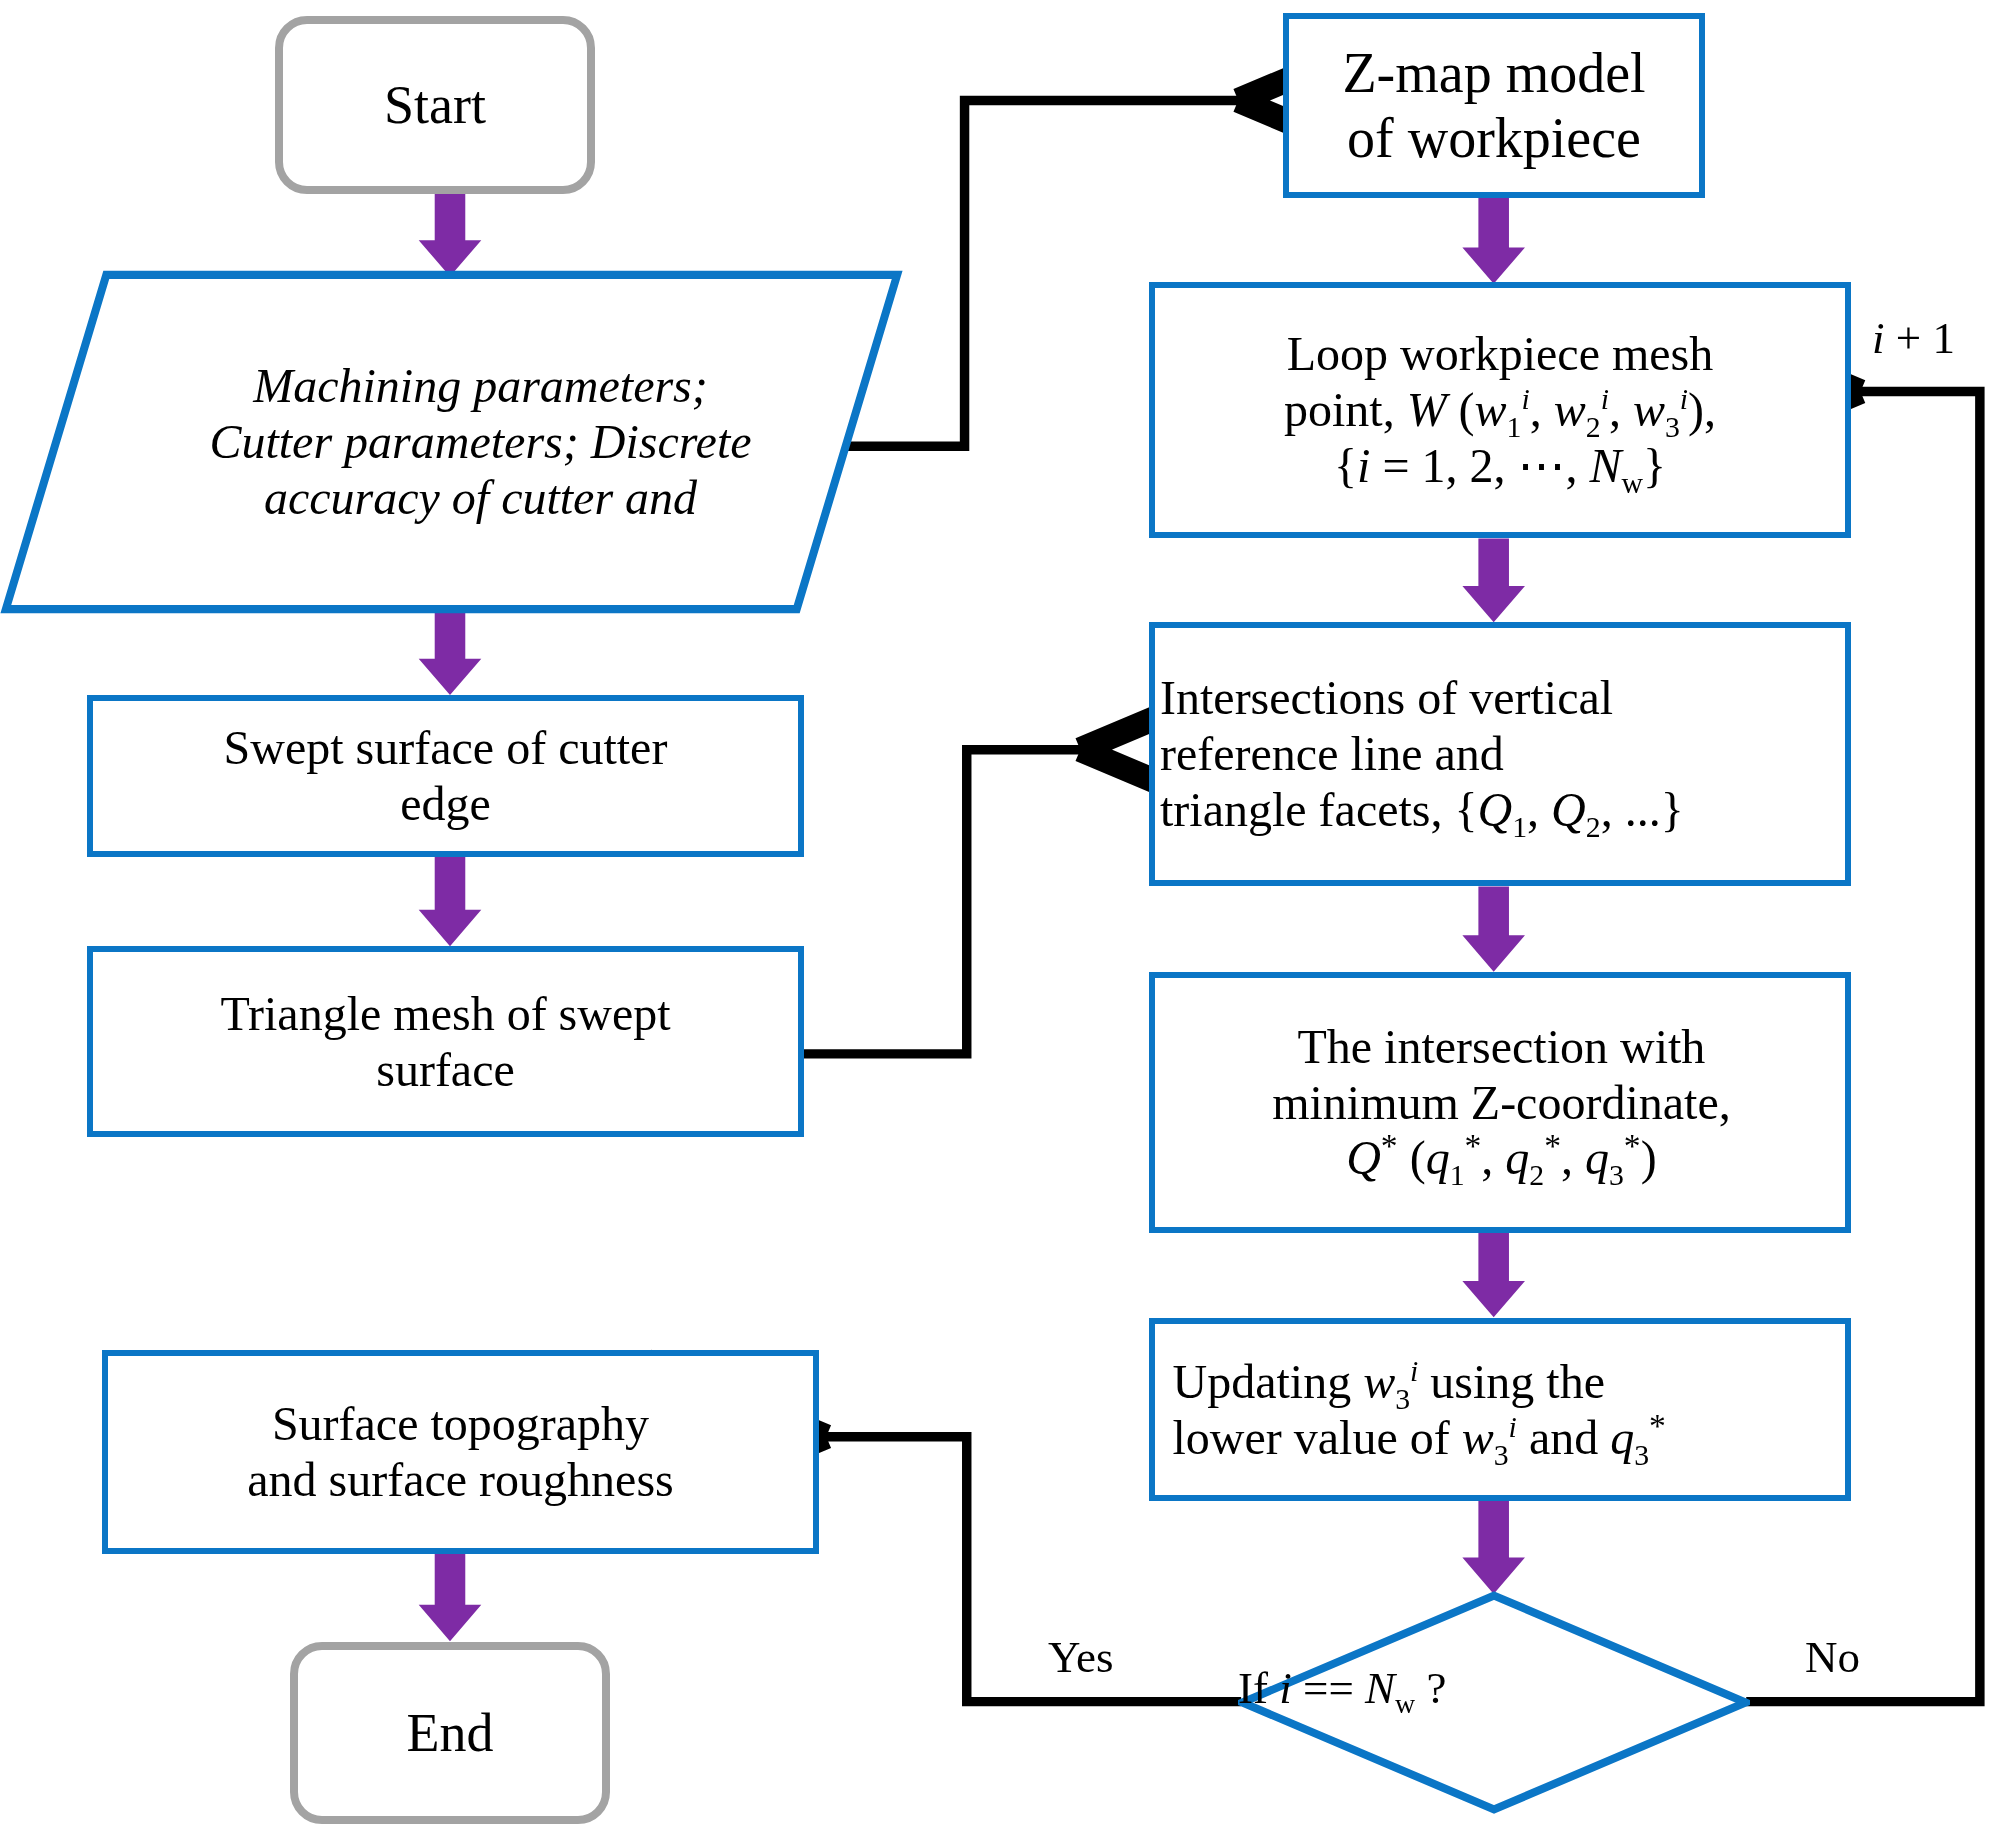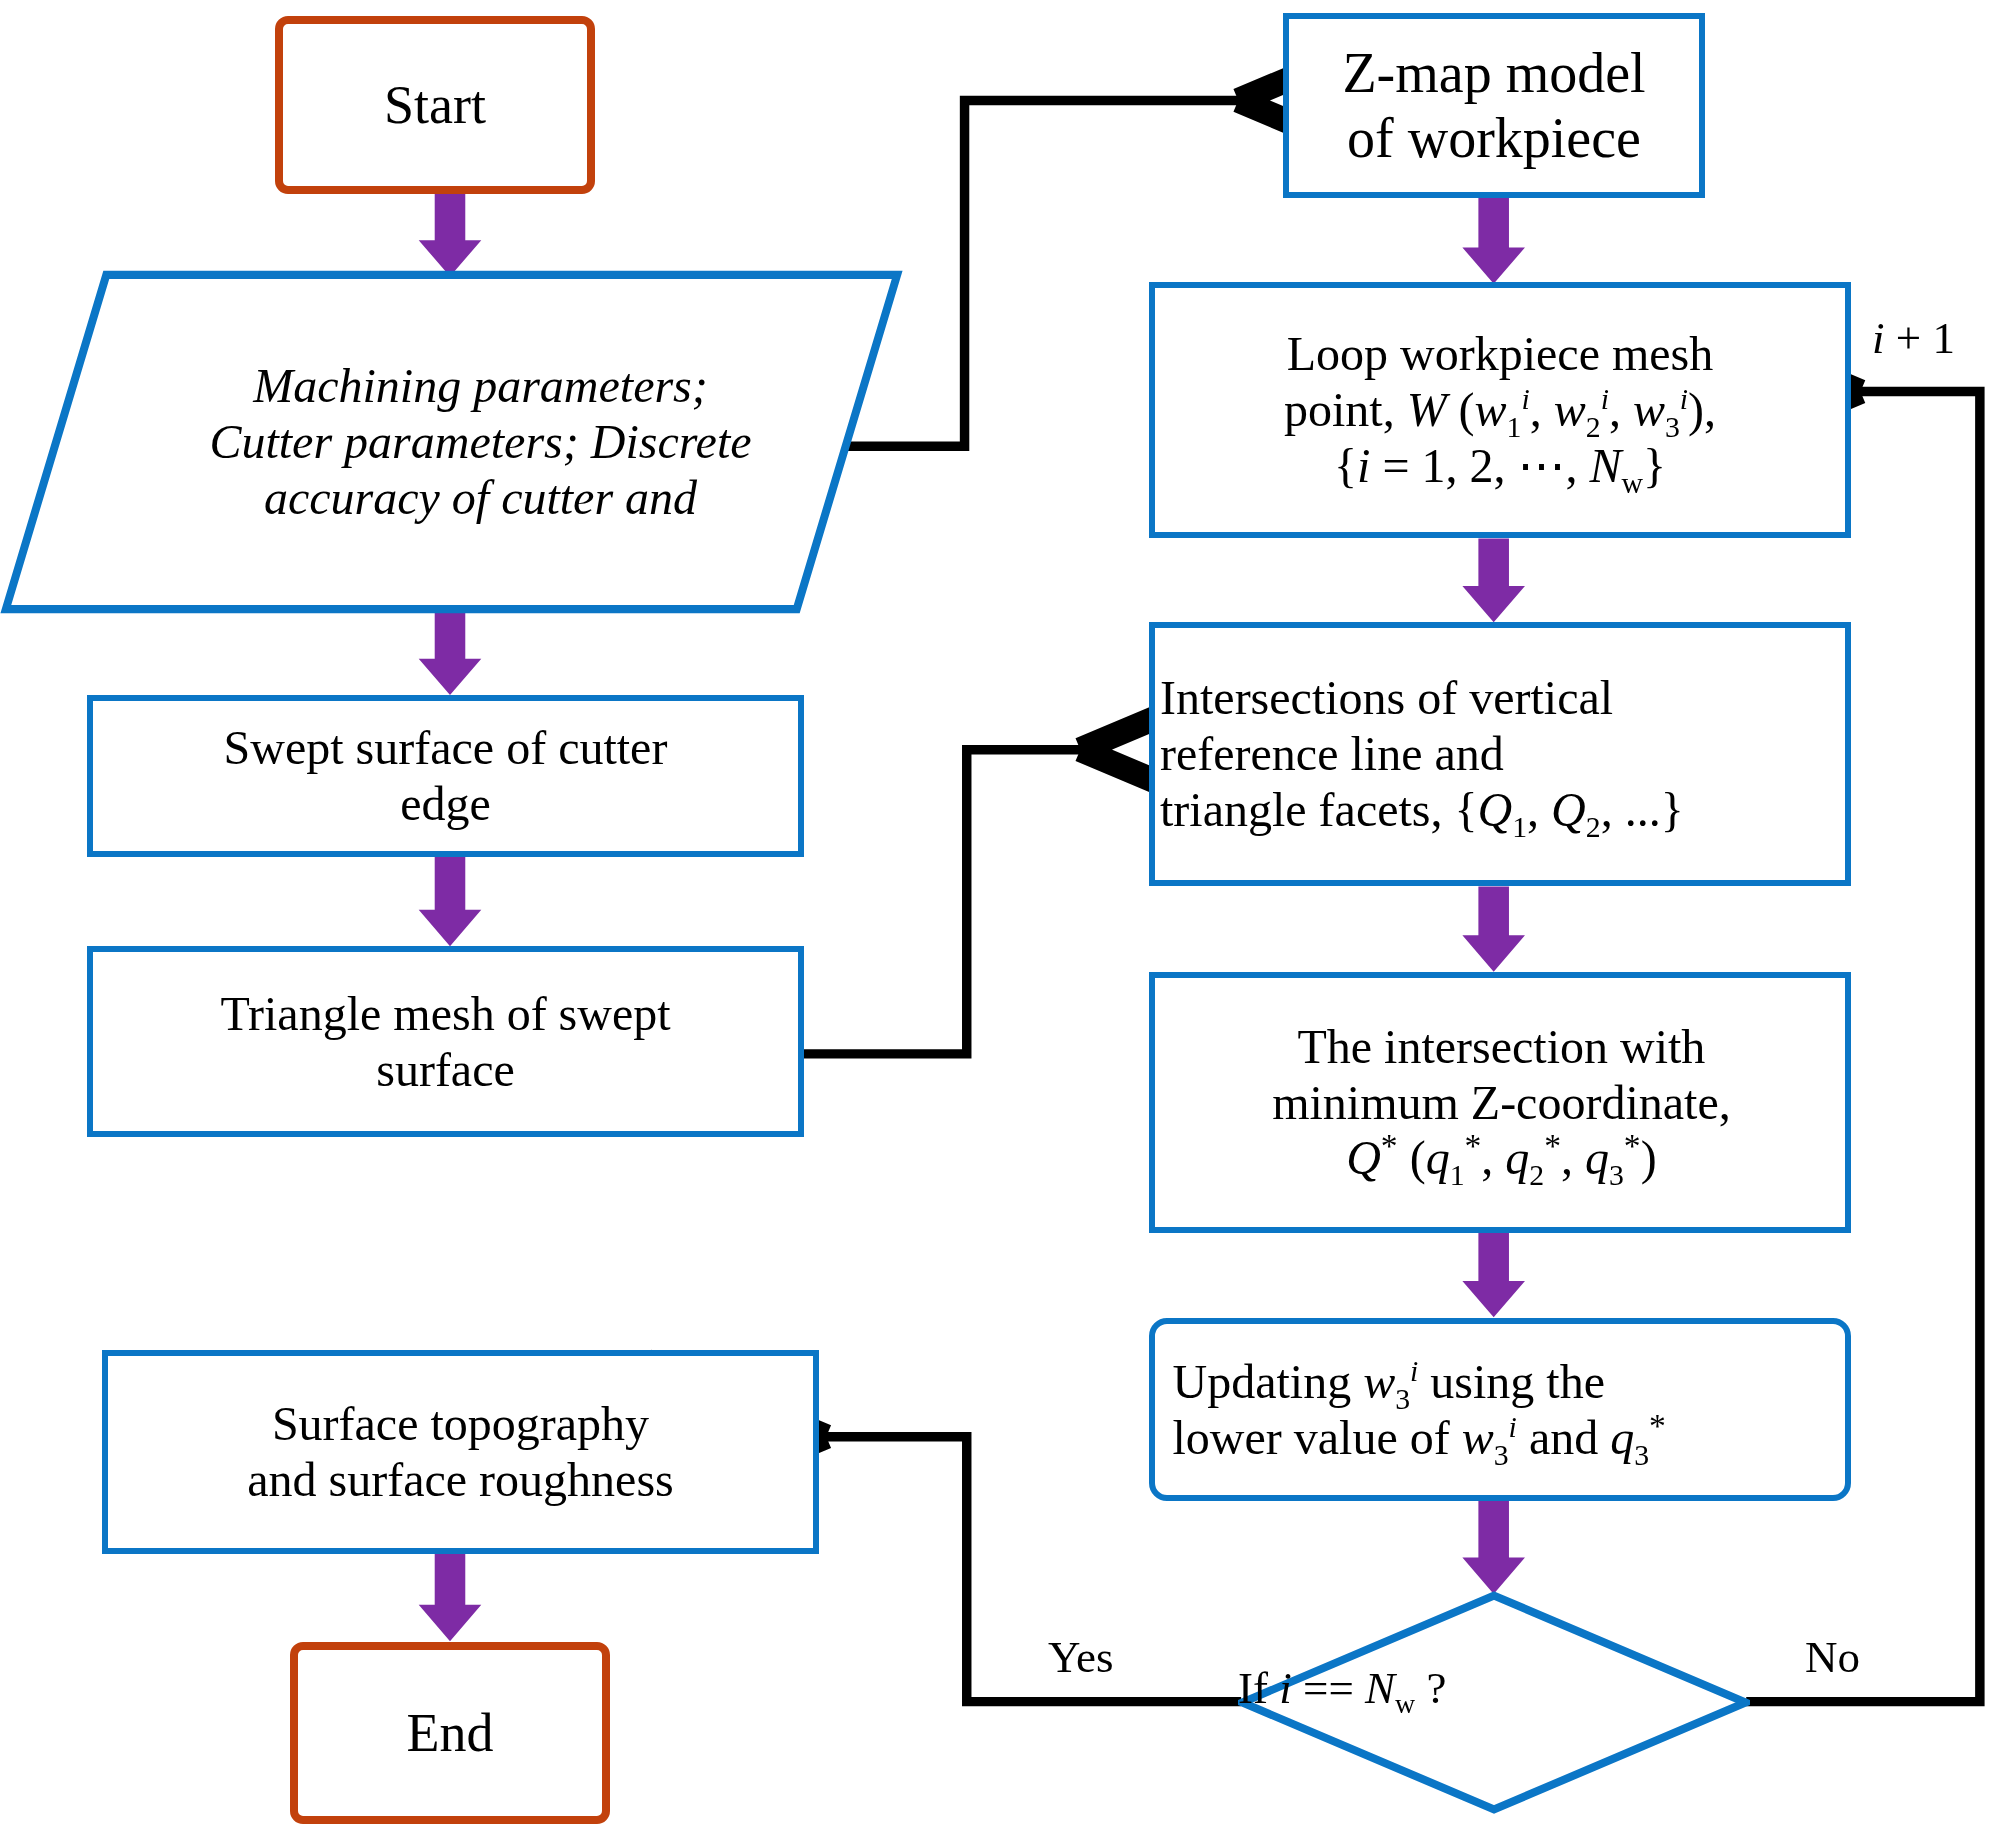--- a/index.html
+++ b/index.html
@@ -24,22 +24,22 @@
     justify-content: center;
     text-align: center;
     color: #000000;
     background: #ffffff;
     line-height: 1.16;
   }
   .rect {
     border: 6.6px solid #0B76C6;
   }
   .terminator {
-    border: 8px solid #c2410c;
-    border-radius: 13px;
+    border: 8px solid #a3a3a3;
+    border-radius: 32px;
   }
   .node .txt {
     display: block;
     width: 100%;
     padding: 0 10.2px;
     box-sizing: border-box;
   }
   
   .diamond-wrap {
     position: absolute;
@@ -197,21 +197,21 @@
   </div>
 
   <div class="node rect" style="left:1149px; top:972px; width:702px; height:261px; font-size:48px; justify-content:flex-start;">
     <span class="txt" style="text-align:center; padding-left:13px;">
       <span>The intersection  with</span><br>
       <span>minimum Z-coordinate,</span><br>
       <span><i class="v">Q</i><sup class="st">*</sup><span> (</span><i class="v">q</i><sub class="sm">1</sub><sup class="st">*</sup><span>, </span><i class="v">q</i><sub class="sm">2</sub><sup class="st">*</sup><span>, </span><i class="v">q</i><sub class="sm">3</sub><sup class="st">*</sup><span>)</span></span>
     </span>
   </div>
 
-  <div class="node rect" style="left:1149px; top:1318px; width:702px; height:183px; font-size:48px; justify-content:flex-start;border-radius:18px;">
+  <div class="node rect" style="left:1149px; top:1318px; width:702px; height:183px; font-size:48px; justify-content:flex-start;">
     <span class="txt" style="text-align:left; padding-left:17.5px;">
       <span><span>Updating </span><i class="v">w</i><sub class="sm">3</sub><sup class="sm">i</sup><span> using the</span></span><br>
       <span><span>lower value of </span><i class="v">w</i><sub class="sm">3</sub><sup class="sm">i</sup><span> and </span><i class="v">q</i><sub class="sm">3</sub><sup class="st">*</sup></span>
     </span>
   </div>
 
   <div class="diamond-wrap" style="left:1238px; top:1591px; width:512px; height:255px;">
     <svg width="512" height="255" viewBox="0 0 704 350" xmlns="http://www.w3.org/2000/svg">
       <polygon points="352,6 698,153 352,300 6,153" fill="#ffffff" stroke="#0B76C6" stroke-width="11" stroke-linejoin="miter"></polygon>
     </svg>

